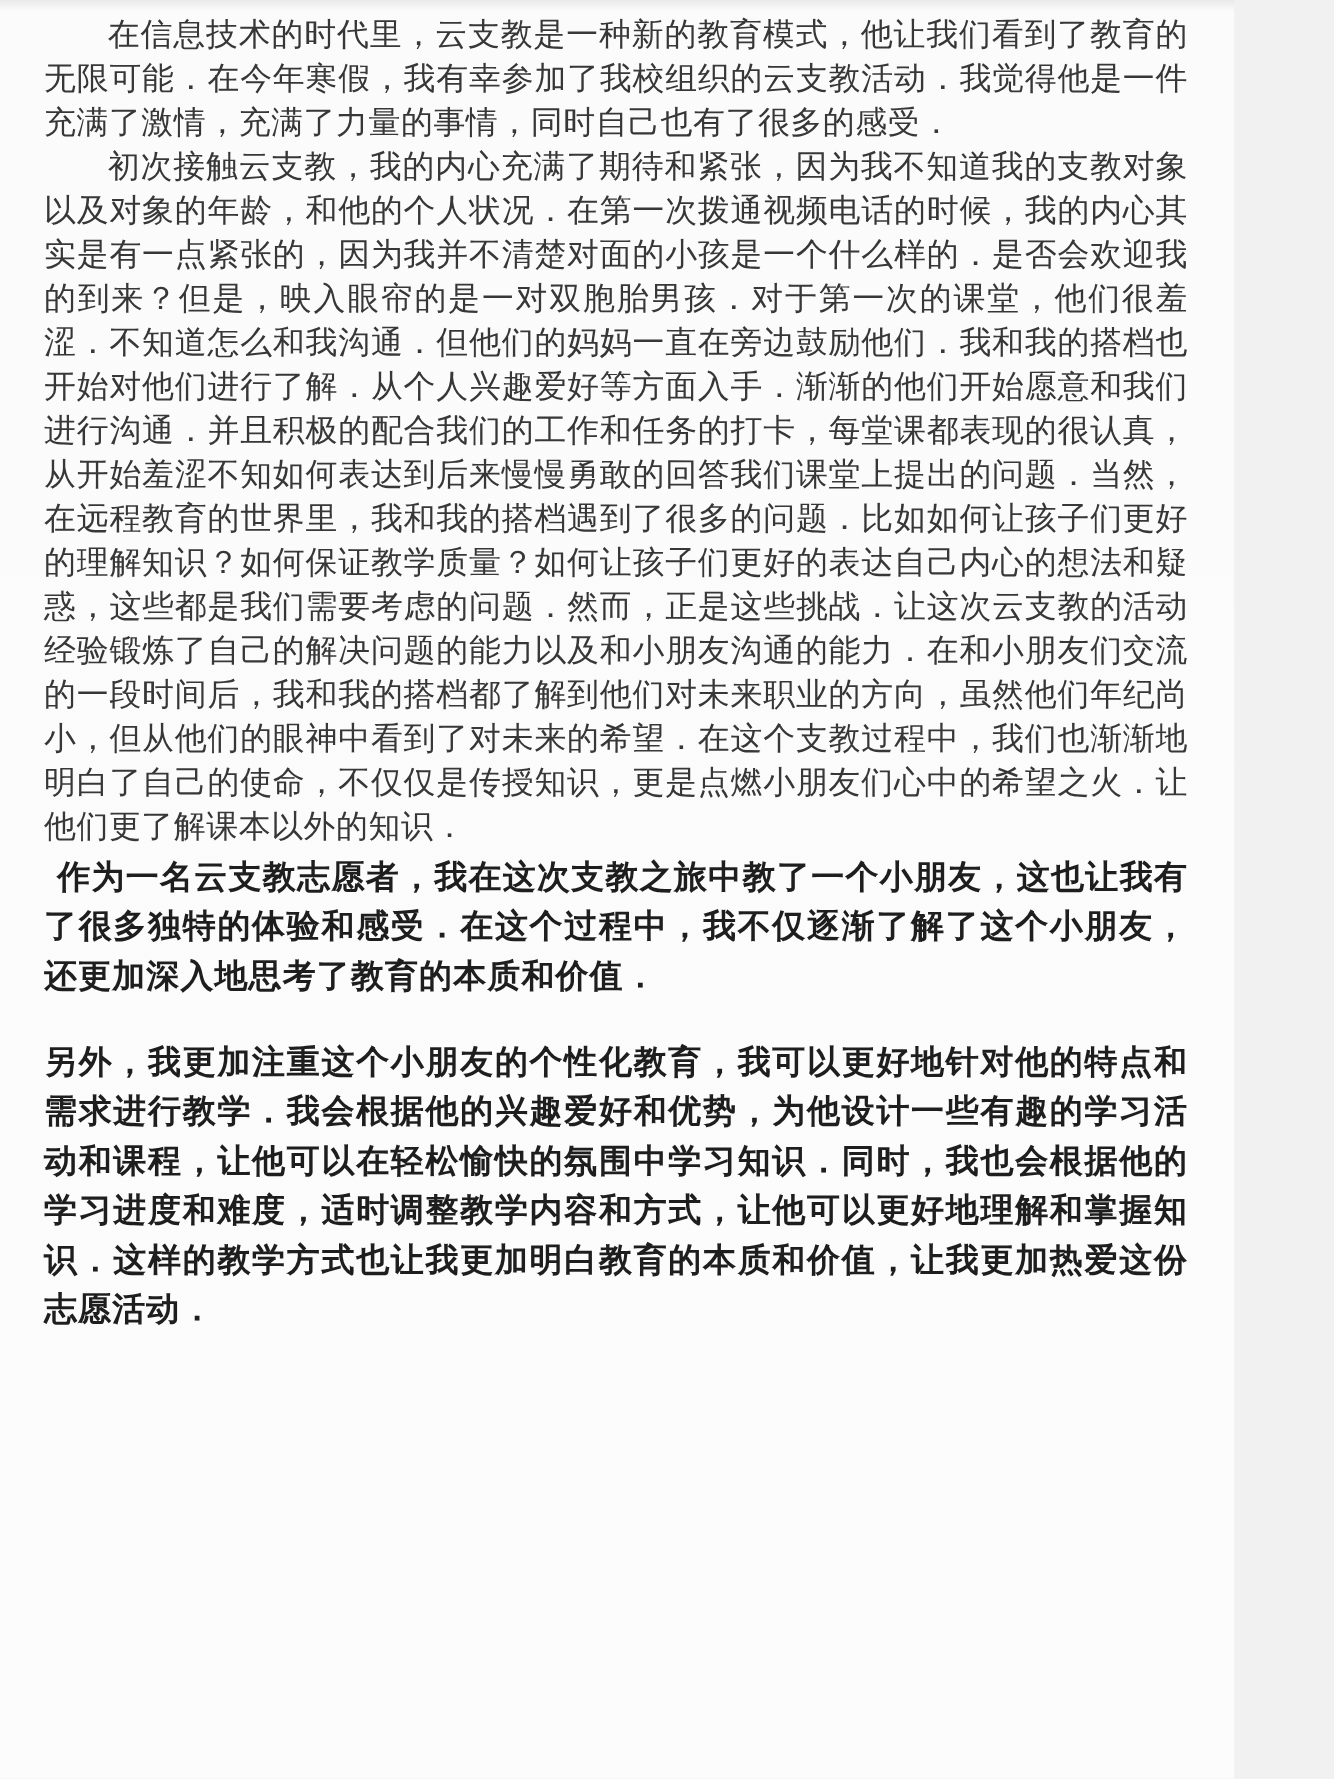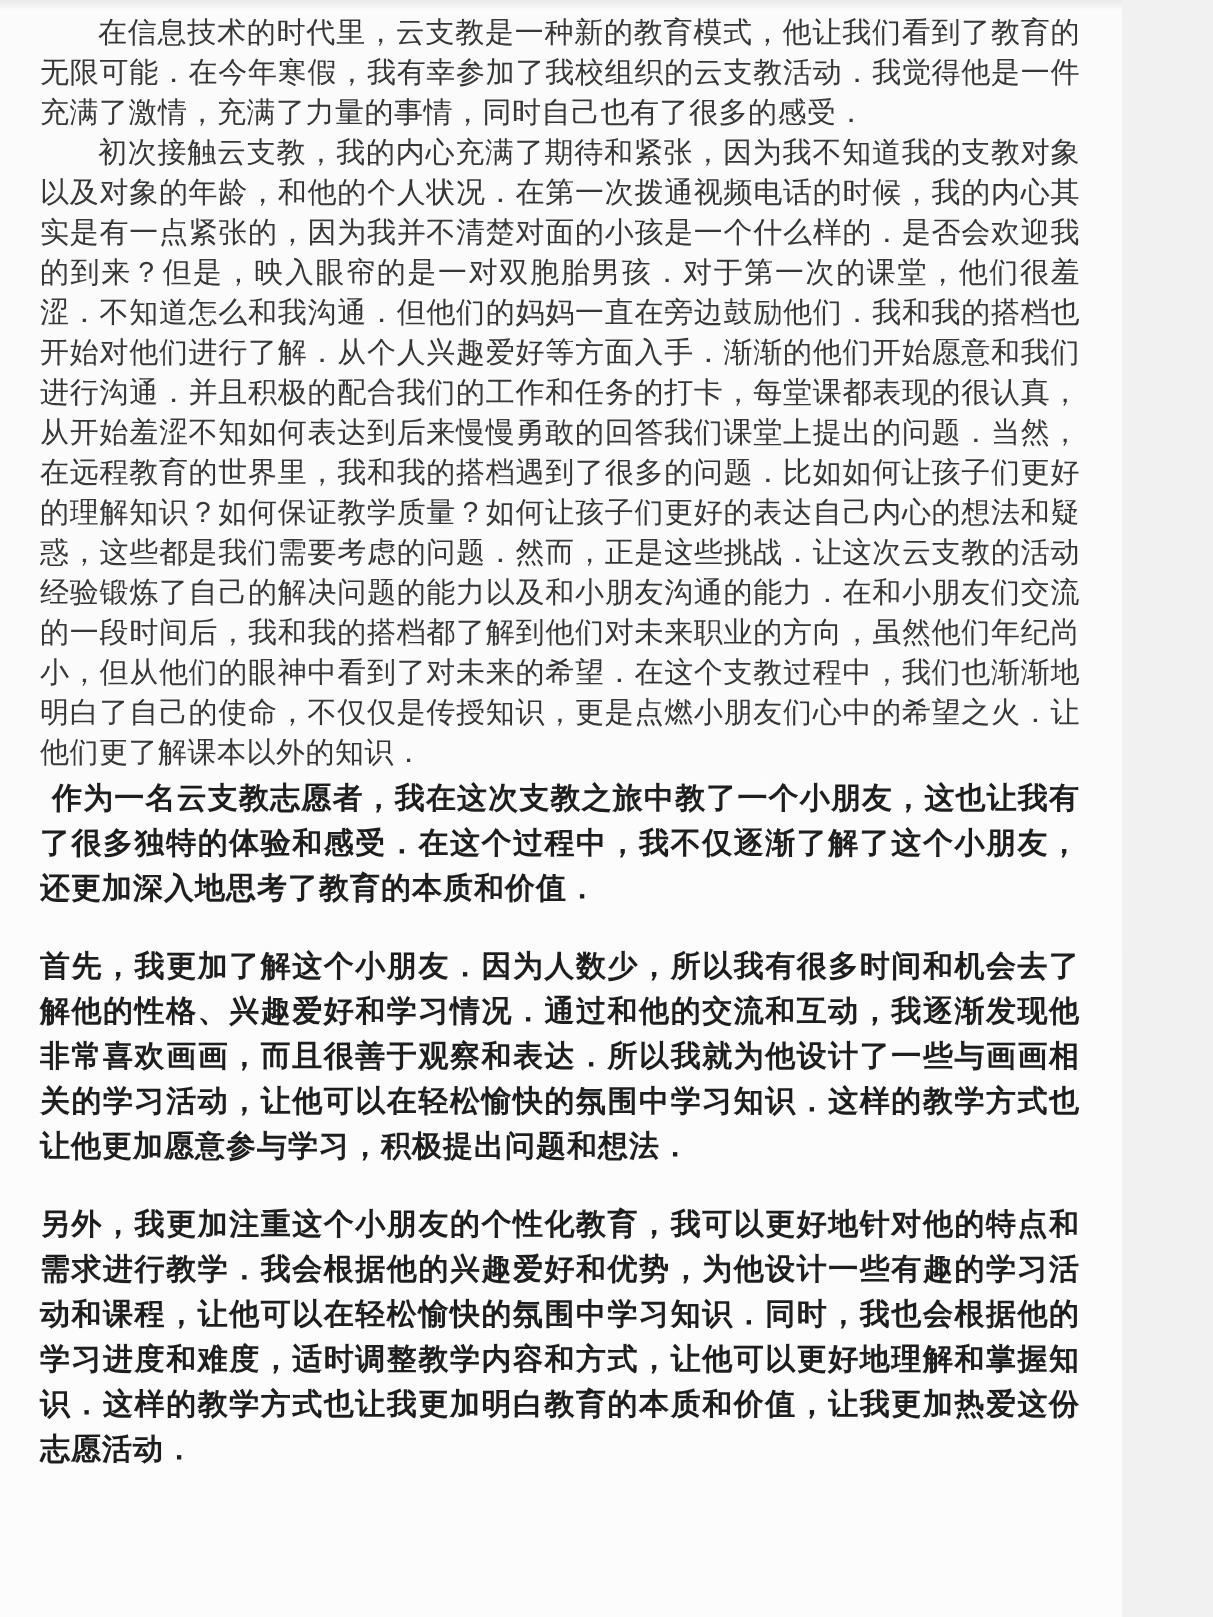--- a/index.html
+++ b/index.html
@@ -52,17 +52,16 @@
 
 <div class="page">
 
   <section class="part1">
     <p>在信息技术的时代里，云支教是一种新的教育模式，他让我们看到了教育的无限可能．在今年寒假，我有幸参加了我校组织的云支教活动．我觉得他是一件充满了激情，充满了力量的事情，同时自己也有了很多的感受．</p>
     <p>初次接触云支教，我的内心充满了期待和紧张，因为我不知道我的支教对象以及对象的年龄，和他的个人状况．在第一次拨通视频电话的时候，我的内心其实是有一点紧张的，因为我并不清楚对面的小孩是一个什么样的．是否会欢迎我的到来？但是，映入眼帘的是一对双胞胎男孩．对于第一次的课堂，他们很羞涩．不知道怎么和我沟通．但他们的妈妈一直在旁边鼓励他们．我和我的搭档也开始对他们进行了解．从个人兴趣爱好等方面入手．渐渐的他们开始愿意和我们进行沟通．并且积极的配合我们的工作和任务的打卡，每堂课都表现的很认真，从开始羞涩不知如何表达到后来慢慢勇敢的回答我们课堂上提出的问题．当然，在远程教育的世界里，我和我的搭档遇到了很多的问题．比如如何让孩子们更好的理解知识？如何保证教学质量？如何让孩子们更好的表达自己内心的想法和疑惑，这些都是我们需要考虑的问题．然而，正是这些挑战．让这次云支教的活动经验锻炼了自己的解决问题的能力以及和小朋友沟通的能力．在和小朋友们交流的一段时间后，我和我的搭档都了解到他们对未来职业的方向，虽然他们年纪尚小，但从他们的眼神中看到了对未来的希望．在这个支教过程中，我们也渐渐地明白了自己的使命，不仅仅是传授知识，更是点燃小朋友们心中的希望之火．让他们更了解课本以外的知识．</p>
   </section>
 
   <section class="part2">
     <p class="first">作为一名云支教志愿者，我在这次支教之旅中教了一个小朋友，这也让我有了很多独特的体验和感受．在这个过程中，我不仅逐渐了解了这个小朋友，还更加深入地思考了教育的本质和价值．</p>
-    <p>首先，我更加了解这个小朋友．因为人数少，所以我有很多时间和机会去了解他的性格、兴趣爱好和学习情况．通过和他的交流和互动，我逐渐发现他非常喜欢画画，而且很善于观察和表达．所以我就为他设计了一些与画画相关的学习活动，让他可以在轻松愉快的氛围中学习知识．这样的教学方式也让他更加愿意参与学习，积极提出问题和想法．</p>
     <p>另外，我更加注重这个小朋友的个性化教育，我可以更好地针对他的特点和需求进行教学．我会根据他的兴趣爱好和优势，为他设计一些有趣的学习活动和课程，让他可以在轻松愉快的氛围中学习知识．同时，我也会根据他的学习进度和难度，适时调整教学内容和方式，让他可以更好地理解和掌握知识．这样的教学方式也让我更加明白教育的本质和价值，让我更加热爱这份志愿活动．</p>
   </section>
 
 </div>
 
 </body></html>

